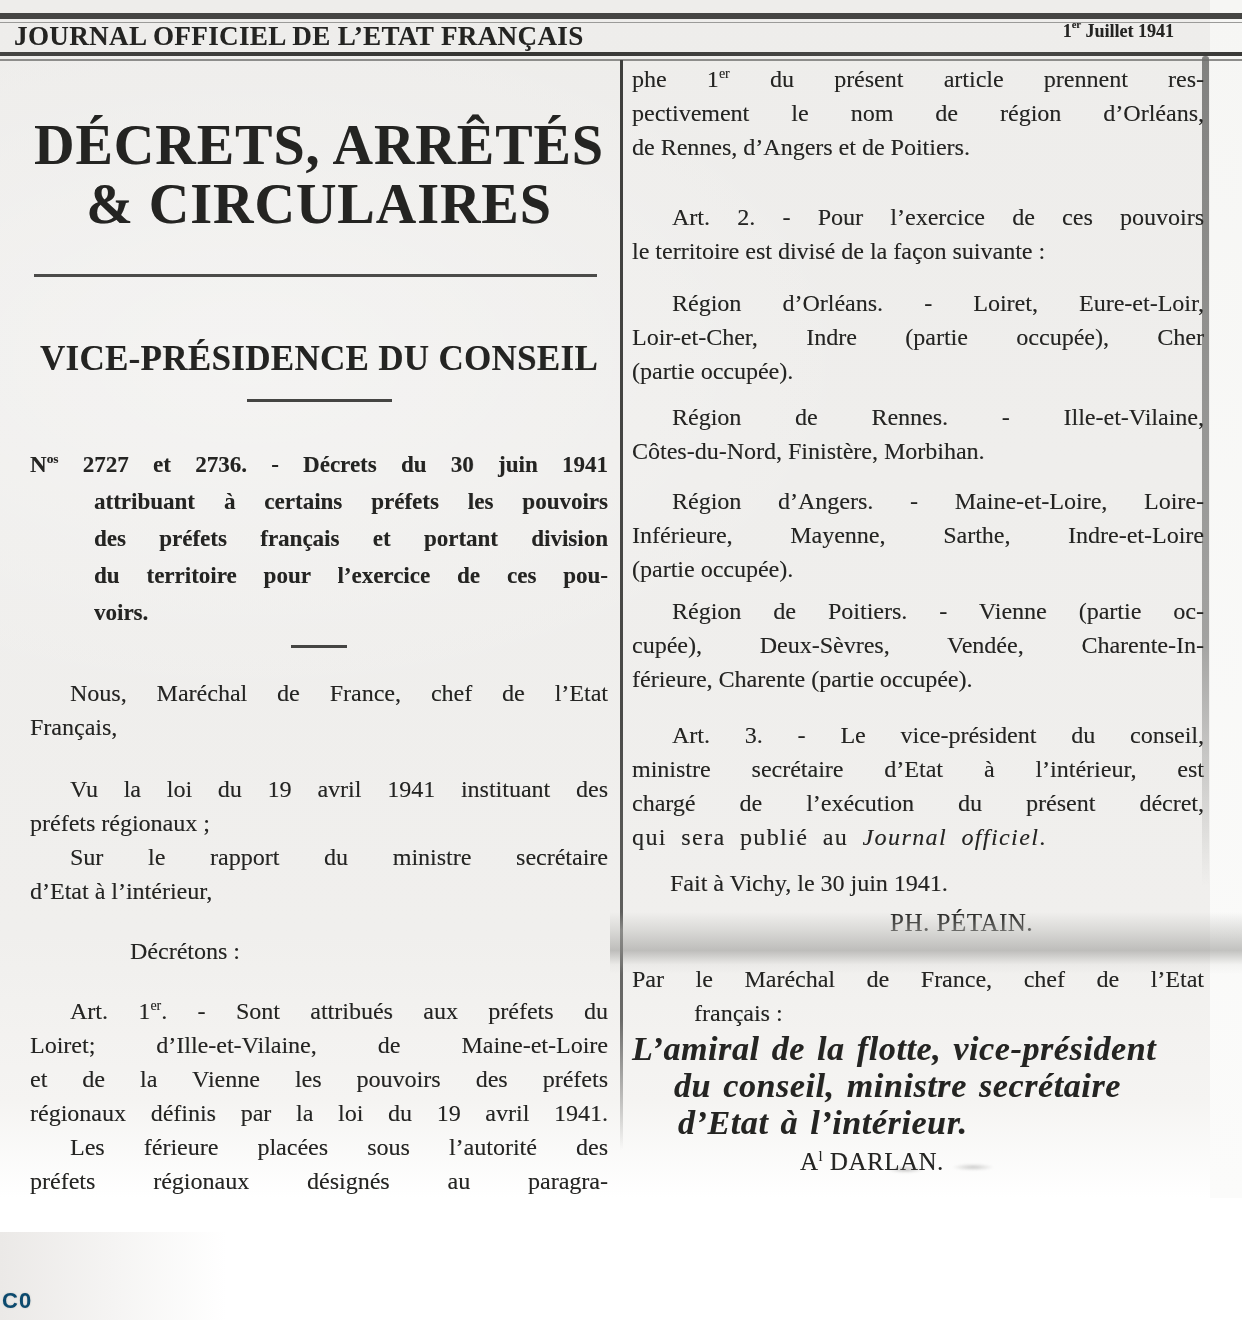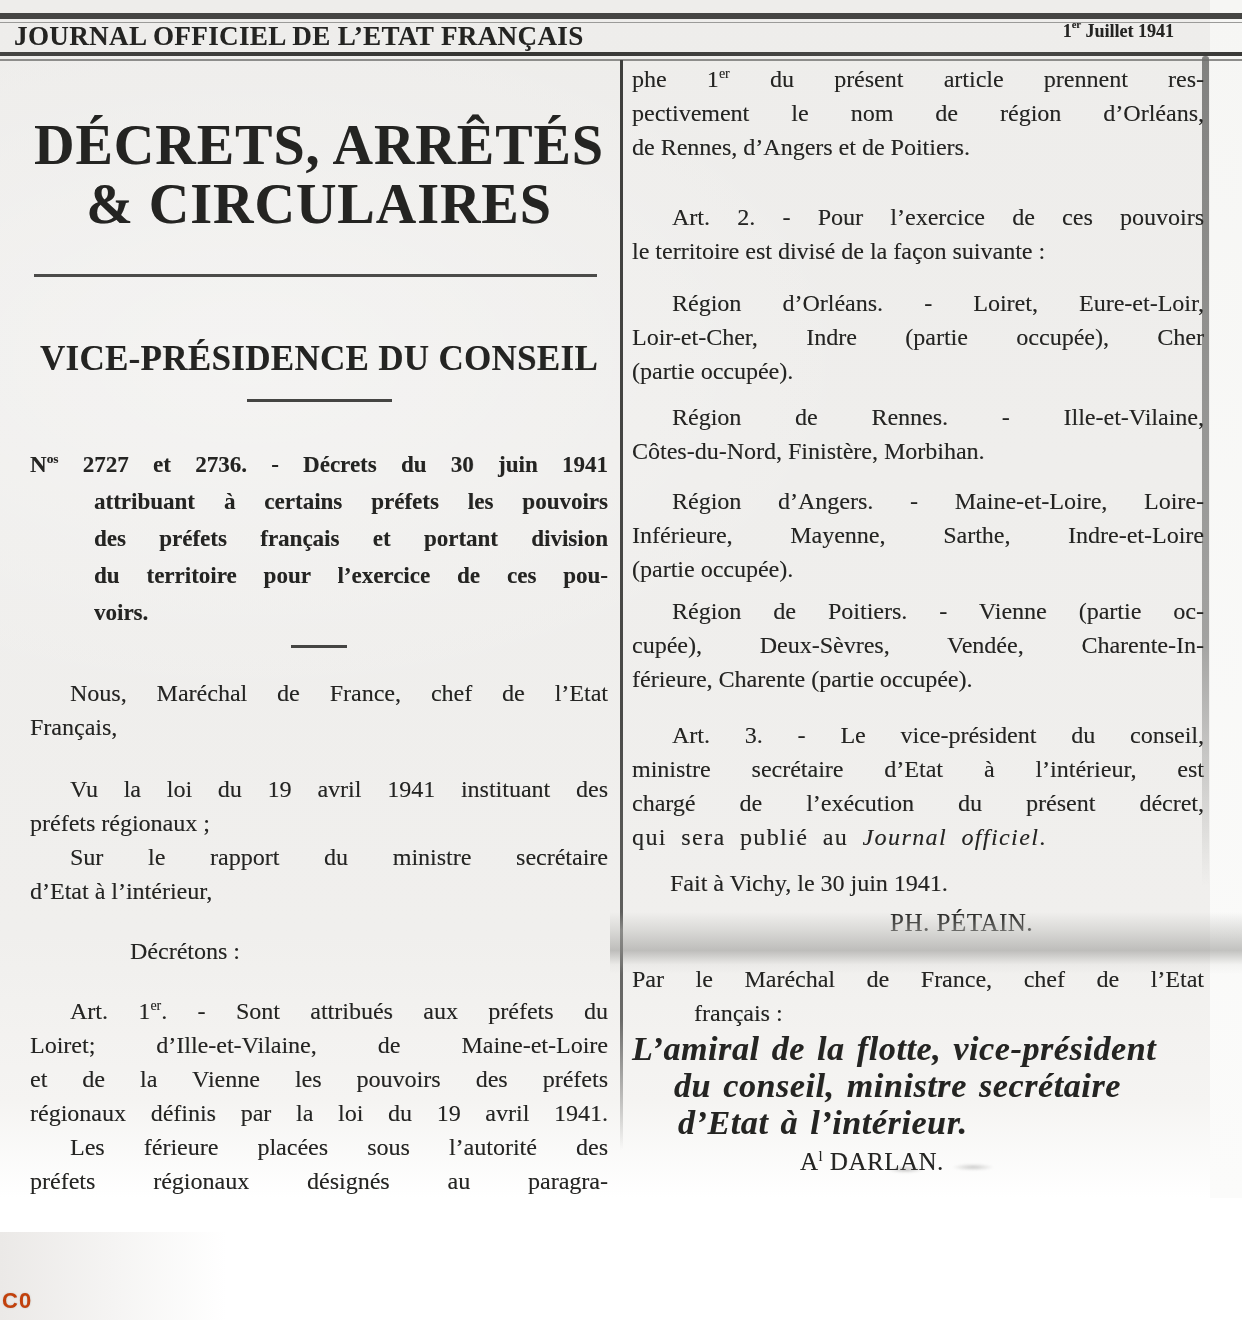--- a/index.html
+++ b/index.html
@@ -82,21 +82,21 @@
     background:
       radial-gradient(ellipse 26px 5px at 25% 60%, rgba(100,100,98,0.7), rgba(100,100,98,0) 70%),
       radial-gradient(ellipse 30px 5px at 70% 45%, rgba(100,100,98,0.6), rgba(100,100,98,0) 70%);
   }
   .corner-patch {
     position:absolute; left:0; top:1232px; width:238px; height:88px;
     background:linear-gradient(90deg,#ebe9e7, rgba(255,255,255,0) 95%);
   }
   .corner-mark {
     position:absolute; left:2px; top:1288px; font-family:"Liberation Sans","DejaVu Sans",sans-serif;
-    font-weight:bold; font-size:22px; color:#c2410c; letter-spacing:1px; text-shadow:0 0 2px rgba(190,190,188,0.9);
+    font-weight:bold; font-size:22px; color:#0c4a6e; letter-spacing:1px; text-shadow:0 0 2px rgba(190,190,188,0.9);
   }
   
   .col, .hdr-left, .hdr-right { text-shadow:0.3px 0.3px 0.5px rgba(50,50,48,0.35); }
 </style>
 </head>
 <body>
 
 <div id="scan">
   <div class="paper"></div>
   <div class="paper-right-strip"></div>

